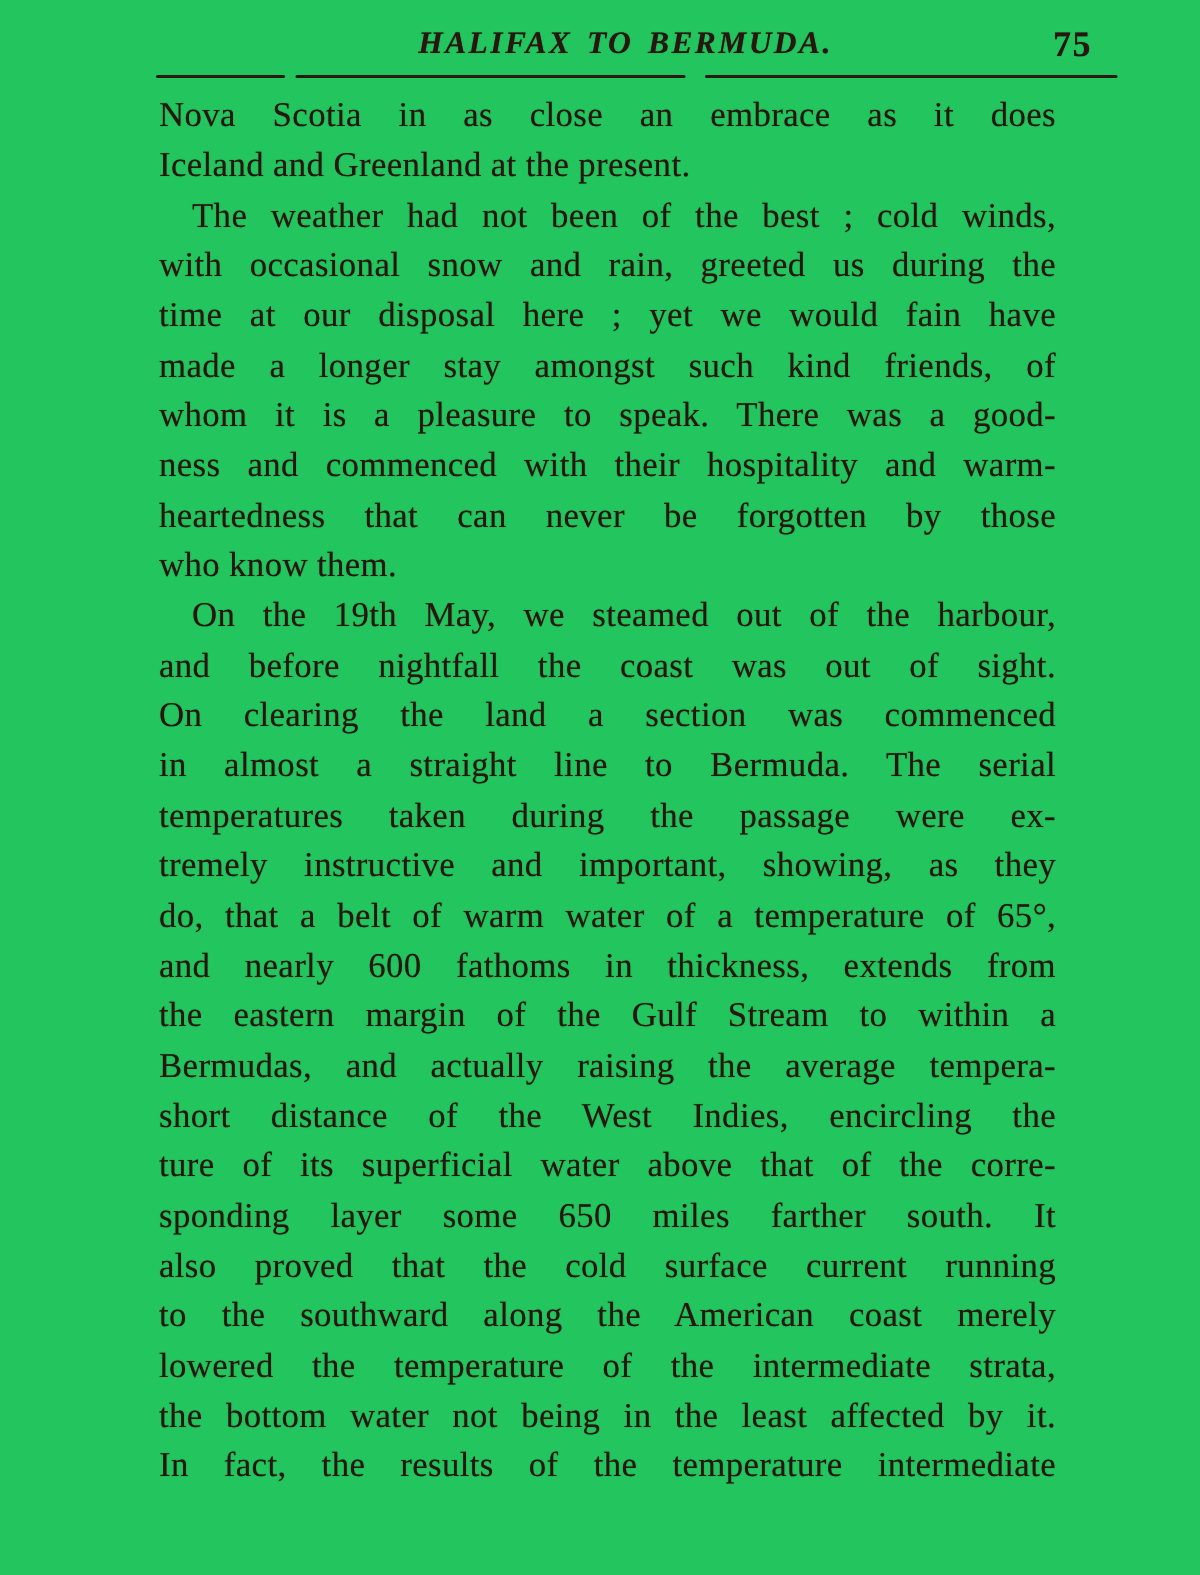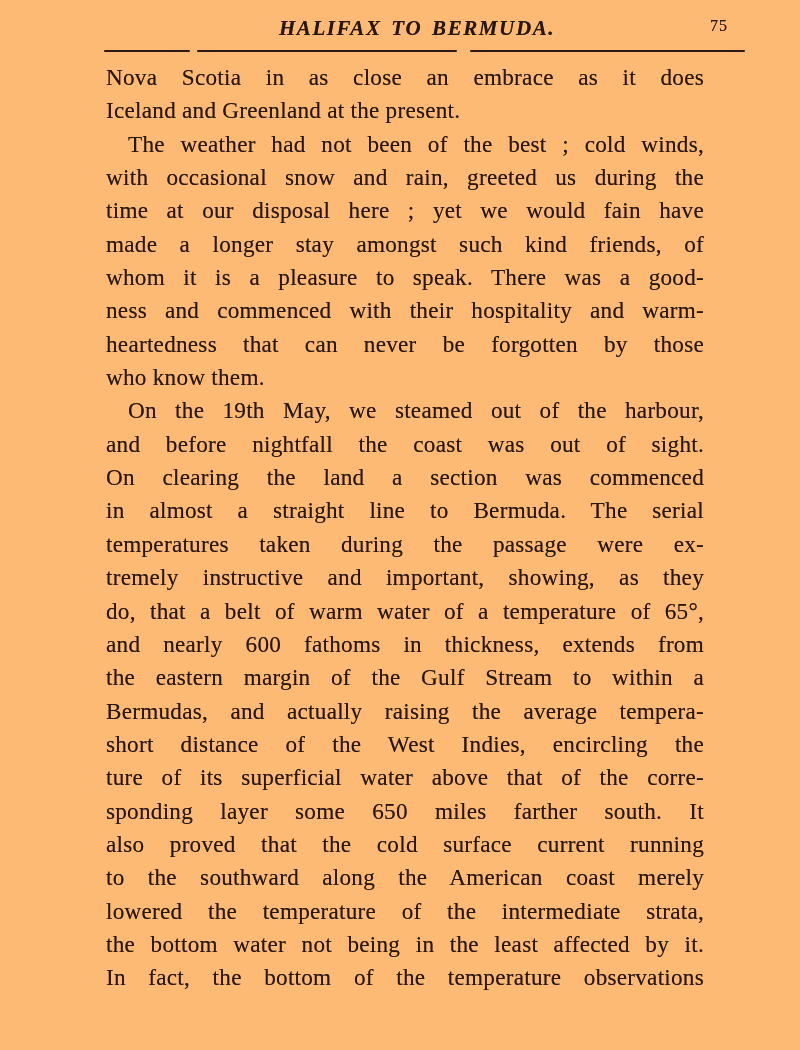--- a/index.html
+++ b/index.html
@@ -9,21 +9,21 @@
     height: 1050px;
     background: #fbfaf7;
   }
   .page {
     position: relative;
     width: 800px;
     height: 1050px;
     overflow: hidden;
     font-family: "Liberation Serif", "DejaVu Serif", serif;
     color: #281610;
-    background: #fdba74;
+    background: #22c55e;
   }
   
   .running-head {
     position: absolute;
     left: 106px;
     right: 72px;
     top: 16px;
     height: 30px;
   }
   .head-title {
@@ -32,22 +32,22 @@
     font-weight: bold;
     font-size: 21px;
     letter-spacing: 1.6px;
     word-spacing: 3px;
     text-shadow: 0 0 0.6px rgba(40, 22, 16, 0.65);
   }
   .head-pageno {
     position: absolute;
     right: 0;
     top: 1px;
-    font-weight: normal;
-    font-size: 16px;
+    font-weight: bold;
+    font-size: 24px;
     letter-spacing: 1px;
     text-shadow: 0 0 0.6px rgba(40, 22, 16, 0.65);
   }
   
   .head-rule {
     position: absolute;
     left: 104px;
     top: 50px;
     width: 641px;
     height: 3px;
@@ -117,16 +117,16 @@
     <div class="ln">and nearly 600 fathoms in thickness, extends from</div>
     <div class="ln">the eastern margin of the Gulf Stream to within a</div>
     <div class="ln">Bermudas, and actually raising the average tempera-</div>
     <div class="ln">short distance of the West Indies, encircling the</div>
     <div class="ln">ture of its superficial water above that of the corre-</div>
     <div class="ln">sponding layer some 650 miles farther south. It</div>
     <div class="ln">also proved that the cold surface current running</div>
     <div class="ln">to the southward along the American coast merely</div>
     <div class="ln">lowered the temperature of the intermediate strata,</div>
     <div class="ln">the bottom water not being in the least affected by it.</div>
-    <div class="ln">In fact, the bottom of the temperature observations</div>
+    <div class="ln">In fact, the results of the temperature intermediate</div>
   </div>
 
 </div>
 
 </body></html>

